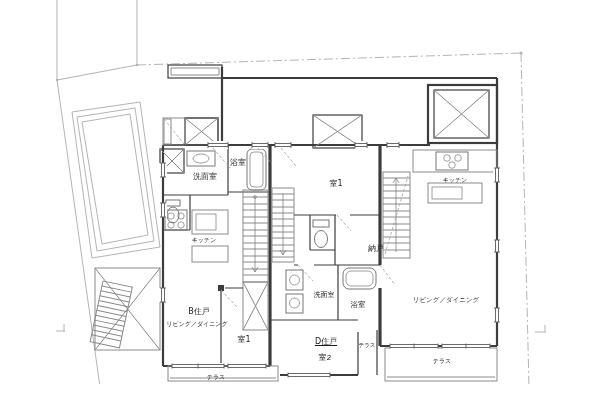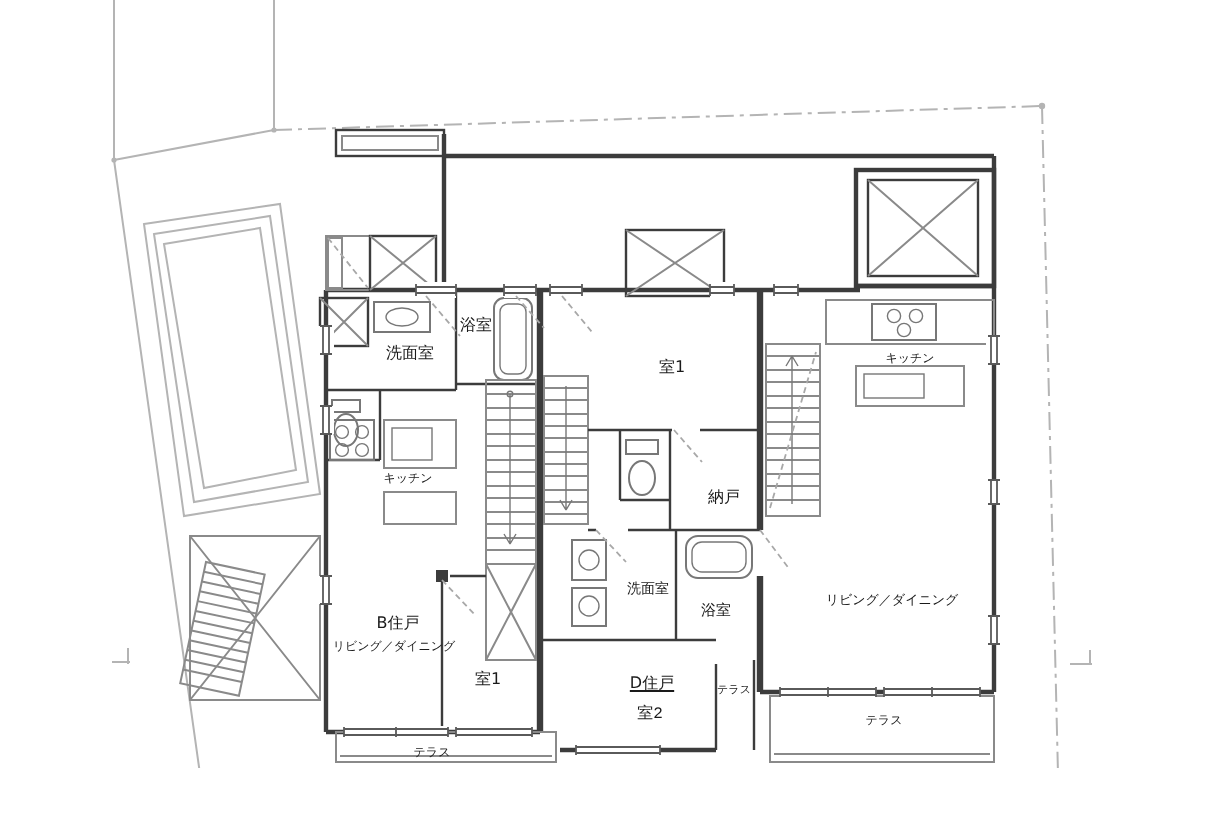--- a/index.html
+++ b/index.html
@@ -231,21 +231,21 @@
       <path class="dashed" d="M380,265 L395,285 M337,215 L351,231 M298,265 L313,281"></path>
       <path class="dashed" d="M221,290 L238,308 M164,119 L184,144 M385,254 L408,176"></path>
     </g>
   </svg>
 
   <div id="labels">
       <span class="plan-label" style="left: 238px; top: 163px; font-size: 8px;">浴室</span>
       <span class="plan-label" style="left: 205px; top: 177px; font-size: 8px;">洗面室</span>
       <span class="plan-label" style="left: 204px; top: 240px; font-size: 6px;">キッチン</span>
       <span class="plan-label" style="left: 336px; top: 184px; font-size: 8px;">室1</span>
-      <span class="plan-label" style="left: 362px; top: 249px; font-size: 8px;">納戸</span>
+      <span class="plan-label" style="left: 376px; top: 249px; font-size: 8px;">納戸</span>
       <span class="plan-label" style="left: 455px; top: 180px; font-size: 6px;">キッチン</span>
       <span class="plan-label" style="left: 446px; top: 300px; font-size: 6.5px;">リビング／ダイニング</span>
       <span class="plan-label" style="left: 442px; top: 361px; font-size: 6px;">テラス</span>
       <span class="plan-label" style="left: 199px; top: 312px; font-size: 8px;">B住戸</span>
       <span class="plan-label" style="left: 197px; top: 324px; font-size: 6px;">リビング／ダイニング</span>
       <span class="plan-label" style="left: 244px; top: 340px; font-size: 8px;">室1</span>
       <span class="plan-label" style="left: 216px; top: 377px; font-size: 6px;">テラス</span>
       <span class="plan-label" style="left: 324px; top: 295px; font-size: 7px;">洗面室</span>
       <span class="plan-label" style="left: 358px; top: 305px; font-size: 7.5px;">浴室</span>
       <span class="plan-label" style="left: 326px; top: 342px; font-size: 8px; text-decoration: underline;">D住戸</span>

